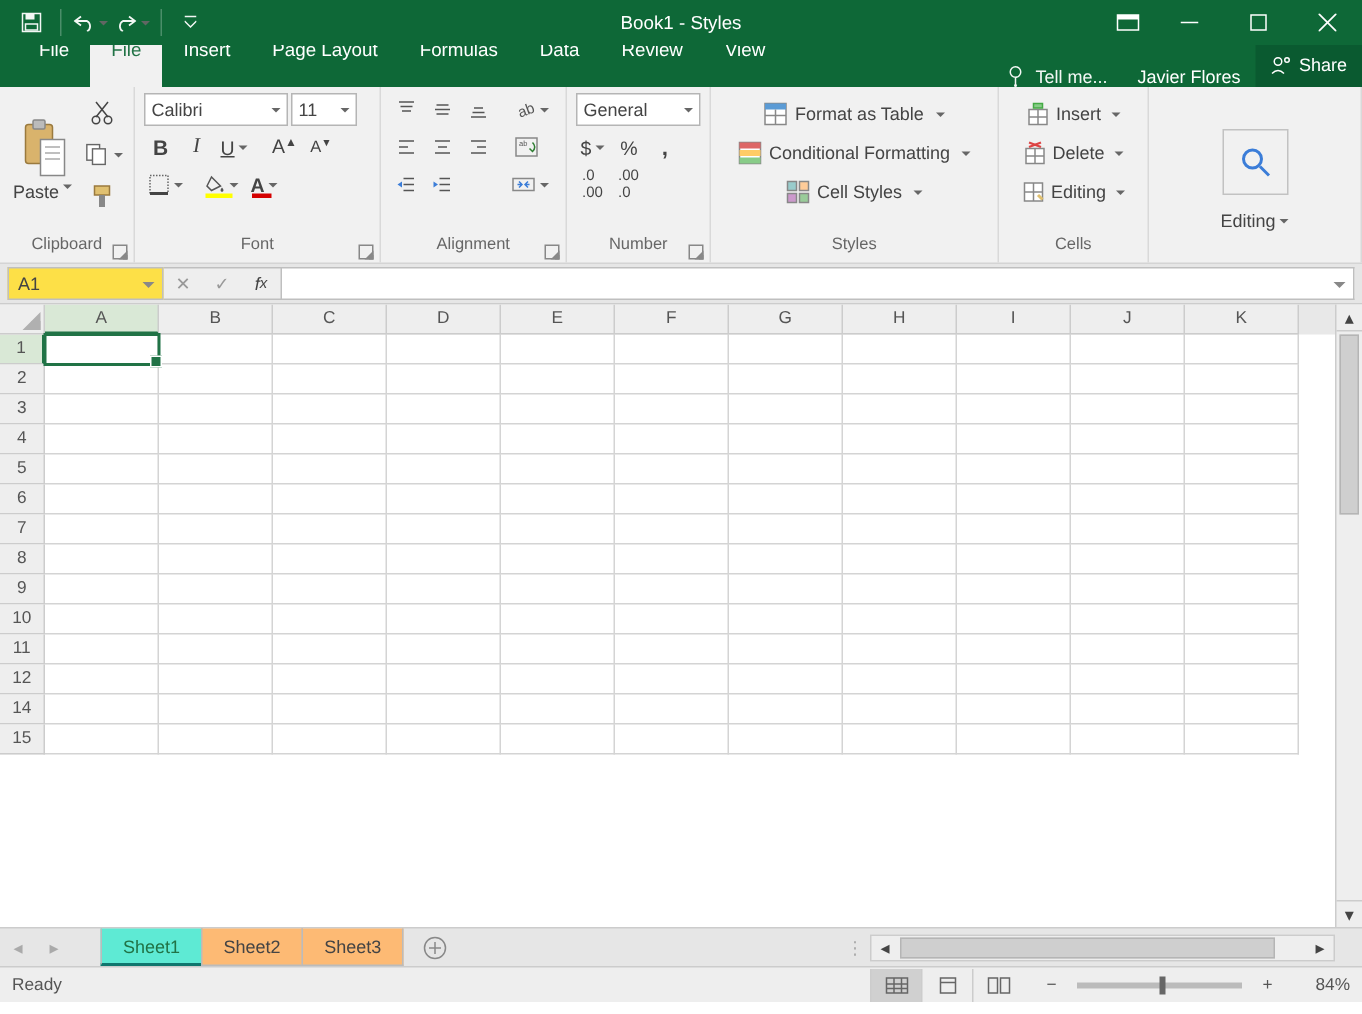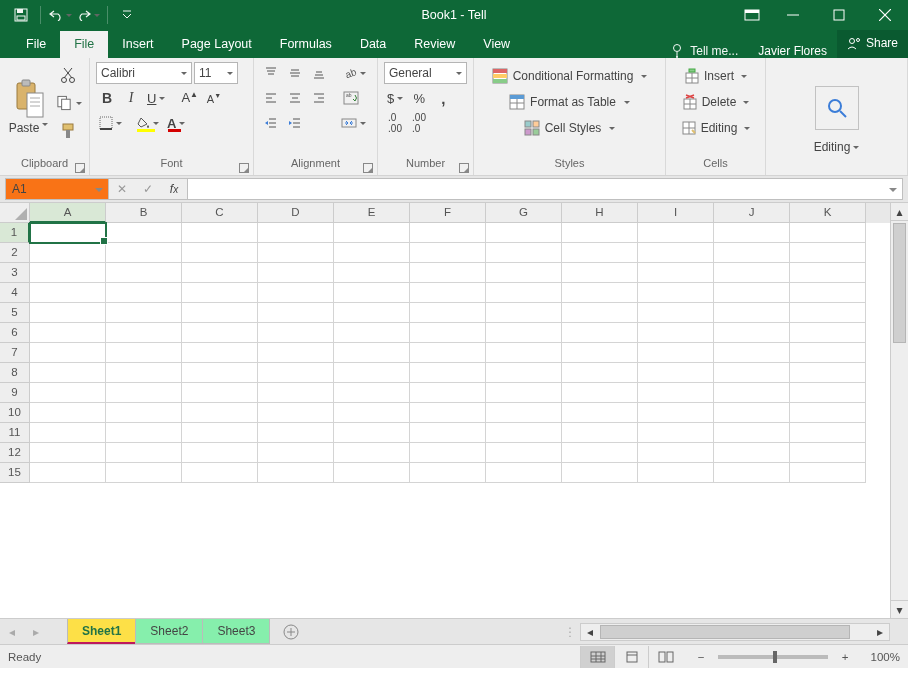--- a/index.html
+++ b/index.html
@@ -10,21 +10,21 @@
 .qat { display: flex; align-items: center; gap: 2px; padding-left: 8px; }
 .qat .qbtn { width: 26px; height: 26px; display: flex; align-items: center; justify-content: center; color: #fff; opacity: 0.95; }
 .qat .sep { width: 1px; height: 18px; background: rgba(255,255,255,0.25); margin: 0 4px; }
 .title { position: absolute; left: 0; right: 0; text-align: center; font-size: 12.5px; pointer-events: none; }
 .winctrls { margin-left: auto; display: flex; gap: 0; }
 .winctrls .wc { width: 46px; height: 30px; display: flex; align-items: center; justify-content: center; color: #fff; }
 .winctrls .ribctrl { width: 36px; }
 
 
 .tabrow { height: 28px; background: #0e6837; display: flex; align-items: flex-end; padding-left: 12px; color: #fff; }
-.tabrow .tab { padding: 6px 14px 7px; font-size: 12.5px; cursor: default; }
+.tabrow .tab { padding: 6px 14px 18px; font-size: 12.5px; cursor: default; }
 .tabrow .tab.file { background: transparent; }
 .tabrow .tab.active { background: #f1f1f1; color: #217346; }
 .tabrow .spacer { flex: 1; }
 .tabrow .tellme { display: flex; align-items: center; gap: 5px; padding: 0 10px; font-size: 12px; opacity: .95; }
 .tabrow .user { padding: 0 10px; font-size: 12px; }
 .tabrow .share { background: #0a5a30; padding: 6px 10px; display: flex; gap: 5px; height: 28px; }
 
 
 .ribbon { height: 118px; background: #f1f1f1; border-bottom: 1px solid #d4d4d4; display: flex; }
 .group { border-right: 1px solid #d9d9d9; display: flex; flex-direction: column; }
@@ -78,21 +78,21 @@
 .cel .row svg { width: 16px; height: 16px; flex-shrink: 0; }
 
 
 .edi { width: 68px; flex: 1; }
 .edi .gbody { flex-direction: column; align-items: center; justify-content: center; margin-top: 23px; }
 .edi .ebox { border: 1px solid #c2c2c2; width: 44px; height: 44px; display: flex; align-items: center; justify-content: center; }
 .edi .elbl { margin-top: 6px; font-size: 12px; display: flex; align-items: center; }
 
 
 .fbar { height: 27px; background: #e6e6e6; border-bottom: 1px solid #ccc; display: flex; align-items: stretch; }
-.namebox { width: 104px; background: #f97316; border: 1px solid #bfbfbf; margin: 2px 0 2px 5px; display: flex; align-items: center; padding: 0 6px; position: relative; font-size: 12px; }
+.namebox { width: 104px; background: #fde047; border: 1px solid #bfbfbf; margin: 2px 0 2px 5px; display: flex; align-items: center; padding: 0 6px; position: relative; font-size: 12px; }
 .namebox .car { position: absolute; right: 5px; border: 4px solid transparent; border-top-color: #888; top: 9px; }
 .fbar .fbtns { display: flex; align-items: center; border: 1px solid #bfbfbf; border-left: none; margin: 2px 0; background: #eee; }
 .fbar .fbtns .fb { width: 26px; display: flex; align-items: center; justify-content: center; color: #999; height: 100%; }
 .fbar .finput { flex: 1; background: #fff; border: 1px solid #bfbfbf; border-left: none; margin: 2px 5px 2px 0; position: relative; }
 .fbar .finput .car { position: absolute; right: 5px; border: 4px solid transparent; border-top-color: #888; top: 9px; }
 
 
 .gridwrap { display: flex; height: 415px; }
 .grid { flex: 1; position: relative; overflow: hidden; }
 .colheads { display: flex; height: 20px; background: #e8e8e8; }
@@ -109,22 +109,22 @@
 .cell.active::after { content: ""; position: absolute; right: -3px; bottom: -3px; width: 6px; height: 6px; background: #217346; border: 1px solid #fff; }
 .vscroll { width: 18px; background: #eee; border-left: 1px solid #ccc; display: flex; flex-direction: column; }
 .vscroll .arr { height: 18px; display: flex; align-items: center; justify-content: center; border-bottom: 1px solid #ccc; }
 .vscroll .arr.bot { border-top: 1px solid #ccc; border-bottom: none; }
 .vscroll .track { flex: 1; position: relative; }
 .vscroll .thumb { position: absolute; left: 2px; right: 2px; top: 2px; height: 120px; background: #cfcfcf; border: 1px solid #b5b5b5; }
 
 
 .sheettabs { height: 26px; background: #e6e6e6; border-top: 1px solid #ccc; display: flex; align-items: center; }
 .sheettabs .nav { width: 24px; height: 24px; display: flex; align-items: center; justify-content: center; color: #aaa; }
-.stab { height: 25px; padding: 0 14px; border: 1px solid #bbb; border-top: none; display: flex; align-items: center; font-size: 12px; background: #86efac; margin-left: -1px; }
-.stab.active { background: #fde047; border-bottom: 2px solid #be185d; font-weight: 700; color: #217346; }
+.stab { height: 25px; padding: 0 14px; border: 1px solid #bbb; border-top: none; display: flex; align-items: center; font-size: 12px; background: #fdba74; margin-left: -1px; }
+.stab.active { background: #5eead4; border-bottom: 2px solid #0f766e; font-weight: 400; color: #217346; }
 .newsh { width: 26px; display: flex; align-items: center; justify-content: center; margin-left: 8px; }
 .sheettabs .hsplit { margin-left: auto; margin-right: 4px; color: #aaa; }
 .hscroll { display: flex; align-items: center; width: 310px; height: 18px; border: 1px solid #ccc; background: #eee; }
 .hscroll .harr { width: 18px; display: flex; align-items: center; justify-content: center; }
 .hscroll .htrack { flex: 1; position: relative; height: 100%; }
 .hscroll .hthumb { position: absolute; top: 1px; bottom: 1px; left: 1px; width: 250px; background: #cfcfcf; border: 1px solid #b5b5b5; }
 
 
 .status { height: 24px; background: #eee; border-top: 1px solid #ccc; display: flex; align-items: center; padding: 0 8px; font-size: 11.5px; color: #555; }
 .status .views { margin-left: auto; display: flex; }
@@ -160,21 +160,21 @@
         </svg>
       </div>
     <div class="sep"></div>
     <div class="qbtn btn">
         <svg width="8" height="10" viewBox="0 0 8 10">
           <line x1="0" y1="1" x2="8" y2="1" stroke="#fff"></line>
           <path d="M0 4 L4 8 L8 4" fill="none" stroke="#fff"></path>
         </svg>
       </div>
   </div>
-  <div class="title">Book1 - Tell</div>
+  <div class="title">Book1 - Styles</div>
   <div class="winctrls">
     <div class="wc ribctrl btn">
         <svg width="16" height="12" viewBox="0 0 16 12">
           <rect x="1" y="1" width="14" height="10" fill="none" stroke="#fff"></rect>
           <rect x="1" y="1" width="14" height="3" fill="#fff"></rect>
         </svg>
       </div>
     <div class="wc btn">
         <svg width="12" height="12">
           <line x1="0" y1="6" x2="12" y2="6" stroke="#fff" stroke-width="1"></line>
@@ -441,34 +441,34 @@
       </div>
     </div>
     <div class="glabel"><span>Number</span><span class="dlg"></span></div>
   </div>
 
   <div class="group sty">
     <div class="gbody">
       <div class="row btn dd">
           <svg viewBox="0 0 16 16">
             <rect x="1" y="1" width="14" height="14" fill="#fff" stroke="#888"></rect>
+            <rect x="1" y="1" width="14" height="4" fill="#5b9bd5"></rect>
+            <line x1="1" y1="9" x2="15" y2="9" stroke="#888"></line>
+            <line x1="8" y1="5" x2="8" y2="15" stroke="#888"></line>
+          </svg>
+          <span>Format as Table</span>
+        </div>
+      <div class="row btn dd">
+          <svg viewBox="0 0 16 16">
+            <rect x="1" y="1" width="14" height="14" fill="#fff" stroke="#888"></rect>
             <rect x="1" y="1" width="14" height="4" fill="#d66"></rect>
             <rect x="1" y="6" width="14" height="4" fill="#fc6"></rect>
             <rect x="1" y="11" width="14" height="4" fill="#8c8"></rect>
           </svg>
           <span>Conditional Formatting</span>
-        </div>
-      <div class="row btn dd">
-          <svg viewBox="0 0 16 16">
-            <rect x="1" y="1" width="14" height="14" fill="#fff" stroke="#888"></rect>
-            <rect x="1" y="1" width="14" height="4" fill="#5b9bd5"></rect>
-            <line x1="1" y1="9" x2="15" y2="9" stroke="#888"></line>
-            <line x1="8" y1="5" x2="8" y2="15" stroke="#888"></line>
-          </svg>
-          <span>Format as Table</span>
         </div>
       <div class="row btn dd">
           <svg viewBox="0 0 16 16">
             <rect x="1" y="1" width="6" height="6" fill="#9cc" stroke="#888"></rect>
             <rect x="9" y="1" width="6" height="6" fill="#fc9" stroke="#888"></rect>
             <rect x="1" y="9" width="6" height="6" fill="#c9c" stroke="#888"></rect>
             <rect x="9" y="9" width="6" height="6" fill="#9c9" stroke="#888"></rect>
           </svg>
           <span>Cell Styles</span>
         </div>
@@ -721,20 +721,34 @@
           <div class="cell"></div>
           <div class="cell"></div>
           <div class="cell"></div>
           <div class="cell"></div>
           <div class="cell"></div>
           <div class="cell"></div>
           <div class="cell"></div>
           <div class="cell"></div>
         </div>
         <div class="rw">
+          <div class="rh">14</div>
+          <div class="cell"></div>
+          <div class="cell"></div>
+          <div class="cell"></div>
+          <div class="cell"></div>
+          <div class="cell"></div>
+          <div class="cell"></div>
+          <div class="cell"></div>
+          <div class="cell"></div>
+          <div class="cell"></div>
+          <div class="cell"></div>
+          <div class="cell"></div>
+        </div>
+        <div class="rw">
           <div class="rh">15</div>
           <div class="cell"></div>
           <div class="cell"></div>
           <div class="cell"></div>
           <div class="cell"></div>
           <div class="cell"></div>
           <div class="cell"></div>
           <div class="cell"></div>
           <div class="cell"></div>
           <div class="cell"></div>
@@ -801,15 +815,15 @@
           <rect x="9" y="1" width="6" height="10" fill="none" stroke="#666"></rect>
         </svg>
       </div>
   </div>
   <div class="zoom">
     <span class="btn sbtn">−</span>
     <div class="zslider">
         <div class="zthumb"></div>
       </div>
     <span class="btn sbtn">+</span>
-    <span style="width:38px;text-align:right">100%</span>
+    <span style="width:38px;text-align:right">84%</span>
   </div>
 </div>
 
 </body></html>

